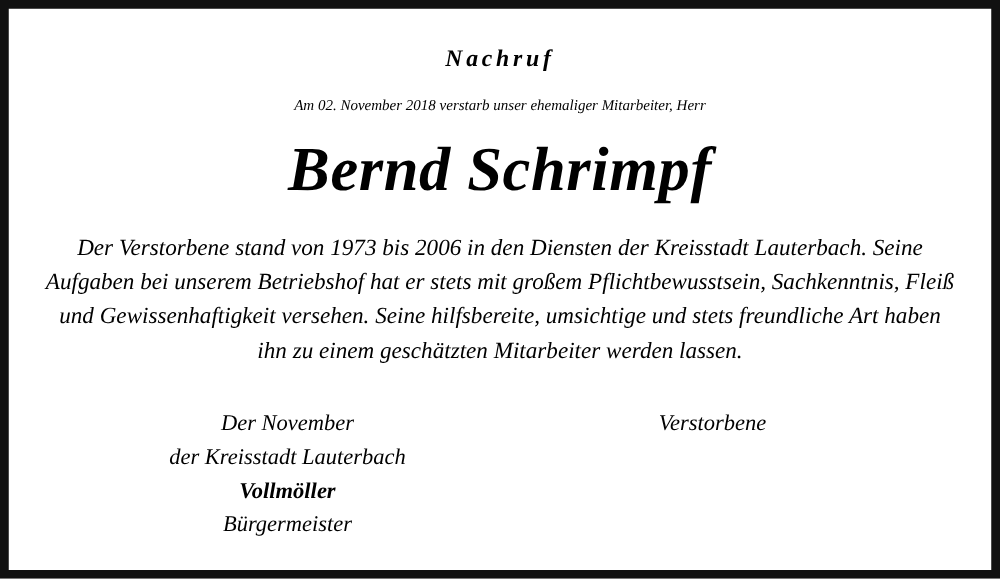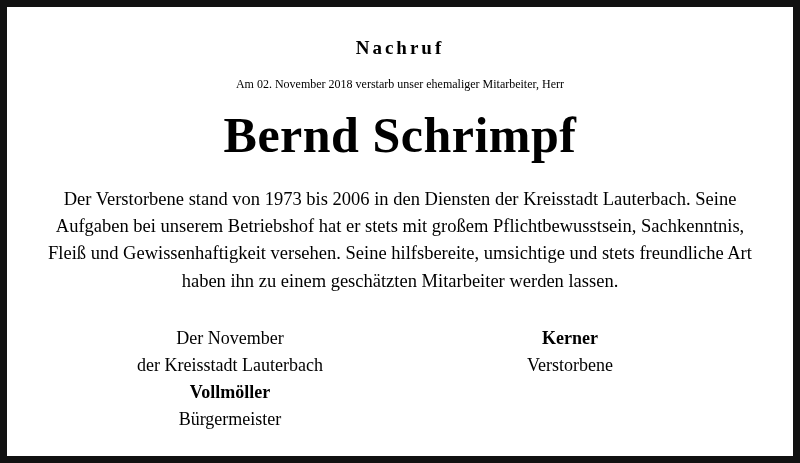--- a/index.html
+++ b/index.html
@@ -23,20 +23,21 @@
     padding: 20px 28px 10px 28px;
     display: flex;
     flex-direction: column;
   }
   .inner {
     box-sizing: border-box;
     width: 100%;
     height: 100%;
     display: flex;
     flex-direction: column;
+    font-style: italic;
   }
   .heading {
     text-align: center;
     font-weight: bold;
     font-size: 19px;
     letter-spacing: 3px;
     margin-top: 10px;
     margin-bottom: 18px;
   }
   .intro {
@@ -97,19 +98,18 @@
 
 
     <div class="signatures">
       <div class="sig-col">
         <span class="sig-line">Der November</span>
         <span class="sig-line">der Kreisstadt Lauterbach</span>
         <span class="sig-line bold">Vollmöller</span>
         <span class="sig-line">Bürgermeister</span>
       </div>
       <div class="sig-col">
-        <span class="sig-line bold">Kerner</span>
         <span class="sig-line">Verstorbene</span>
       </div>
     </div>
 
   </div>
 </div>
 
 </body></html>

